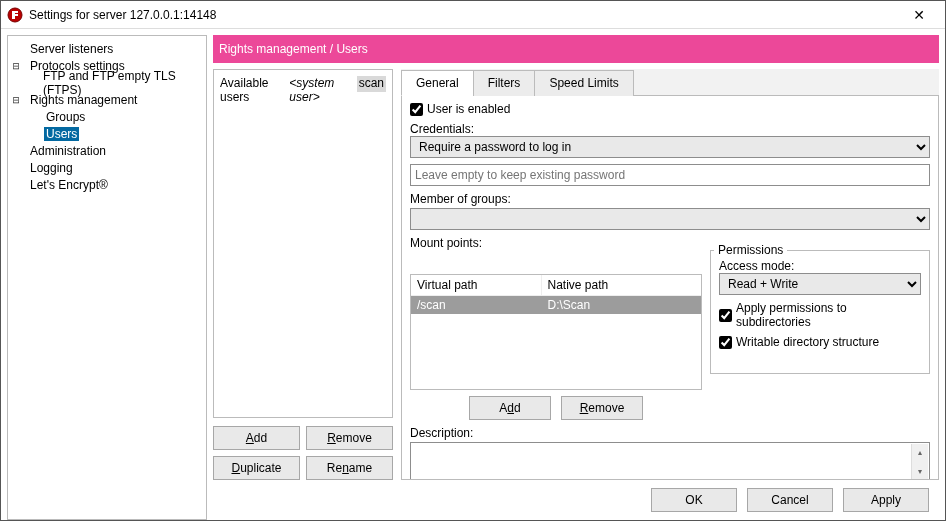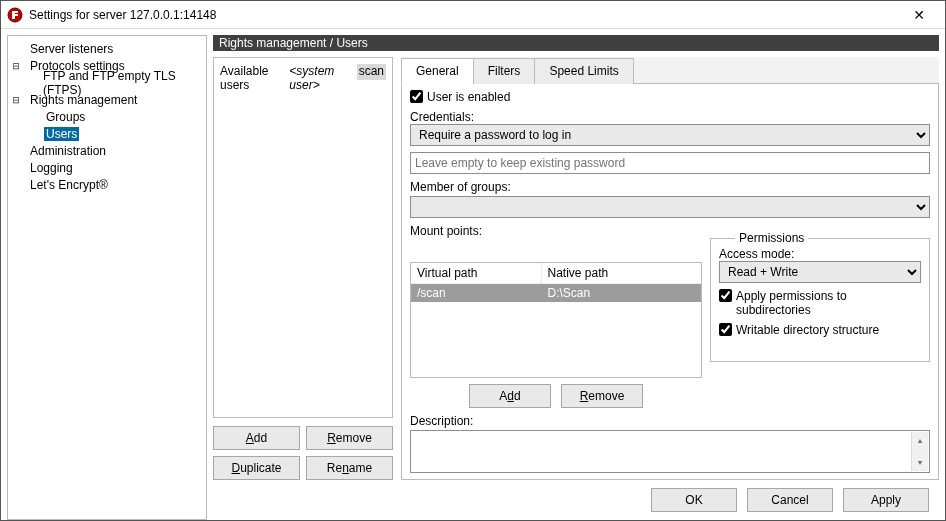--- a/index.html
+++ b/index.html
@@ -23,22 +23,22 @@
     padding: 4px 2px; overflow: auto; font-size: 12px;
     user-select: none;
   }
   .tree-item { display: flex; align-items: center; height: 17px; cursor: default; }
   .tree-toggle { width: 12px; text-align: center; font-size: 9px; color: #333; }
   .tree-spacer { display:inline-block; }
   .tree-label { padding: 0 2px; }
   .tree-label.selected { background: #0369a1; color: #fff; }
   .rightcol { flex: 1; display: flex; flex-direction: column; min-width: 0; }
   .header-bar {
-    background: #404040; color: #fff; font-size: 12px;
-    padding: 3px 6px; height: 16px; display: flex; align-items: center;
+    background: #ec4899; color: #fff; font-size: 12px;
+    padding: 3px 6px; height: 28px; display: flex; align-items: center;
   }
   .body-row { flex: 1; display: flex; gap: 8px; padding: 6px 0 0 0; min-height: 0; }
   .userscol { width: 180px; display: flex; flex-direction: column; }
   .userlist {
     flex: 1; border: 1px solid #bbb; background: #fff; display: flex; 
     padding: 6px 6px 0 6px;
   }
   .userlist .label { margin-bottom: 4px; }
   .userlist .item { height: 16px; padding: 0 2px; }
   .userlist .item.sel { background: #d9d9d9; }
@@ -49,21 +49,21 @@
   }
   .maincol { flex: 1; display: flex; flex-direction: column; min-width: 0; }
   .tabs { display: flex; border-bottom: 1px solid #bbb; background: #f2f2f2; }
   .tab {
     padding: 5px 14px; font-size: 12px; border: 1px solid #bbb;
     border-bottom: none; margin-right: -1px; background: #ececec;
     position: relative; top: 1px; cursor: default;
   }
   .tab.active { background: #fff; border-bottom: 1px solid #fff; }
   .tabpanel { flex: 1; border: 1px solid #bbb; border-top: none; padding: 6px 8px; display: flex; flex-direction: column; gap: 6px; overflow: hidden; }
-  label.ck { display: inline-flex; align-items: flex-start; gap: 4px; font-size: 12px; }
+  label.ck { display: inline-flex; align-items: center; gap: 4px; font-size: 12px; }
   input[type=checkbox] { width: 13px; height: 13px; margin:0; accent-color:#000; }
   .field-label { font-size: 12px; }
   select, input[type=text] {
     width: 100%; height: 22px; border: 1px solid #8d8d8d;
     font-family: inherit; font-size: 12px; padding: 0 4px; background: #fff;
   }
   select { background: #e9e9e9; }
   .groups-row { display: flex; flex-direction: column; gap: 2px; }
   .mounts-row { display: flex; gap: 8px; }
   .mounts-left { flex: 1; display: flex; flex-direction: column; margin-top: 24px; }
@@ -78,21 +78,21 @@
   .mount-table .row > div { padding: 2px 6px; font-size: 12px; }
   .mount-table .row > div:first-child { width: 45%; }
   .mount-table .row > div:last-child { flex: 1; }
   .mount-buttons { display: flex; gap: 10px; justify-content: center; margin-top: 6px; }
   .mount-buttons button.std { width: 82px; }
   .perms-box {
     width: 220px; border: 1px solid #bbb; padding: 8px 8px 6px 8px; position: relative;
     display: flex; flex-direction: column; gap: 6px; height: 124px;
   }
   .perms-box .legend {
-    position: absolute; top: -8px; left: 24px; background: #fff; padding: 0 4px; font-size: 12px;
+    position: absolute; top: -8px; left: 3px; background: #fff; padding: 0 4px; font-size: 12px;
   }
   .desc-row { display: flex; flex-direction: column; gap: 2px; flex: 1; min-height: 0; }
   .desc-box {
     flex: 1; border: 1px solid #8d8d8d; background: #fff; position: relative; min-height: 40px;
   }
   .desc-box .scroll { position: absolute; right: 1px; top: 1px; bottom: 1px; width: 17px; background: #f0f0f0; border-left: 1px solid #ddd; display:flex; flex-direction:column; justify-content:space-between; align-items:center; }
   .desc-box .scroll span { font-size: 8px; color:#666; line-height:17px; }
   .dialog-buttons {
     display: flex; justify-content: flex-end; gap: 10px;
     padding: 8px 10px;

